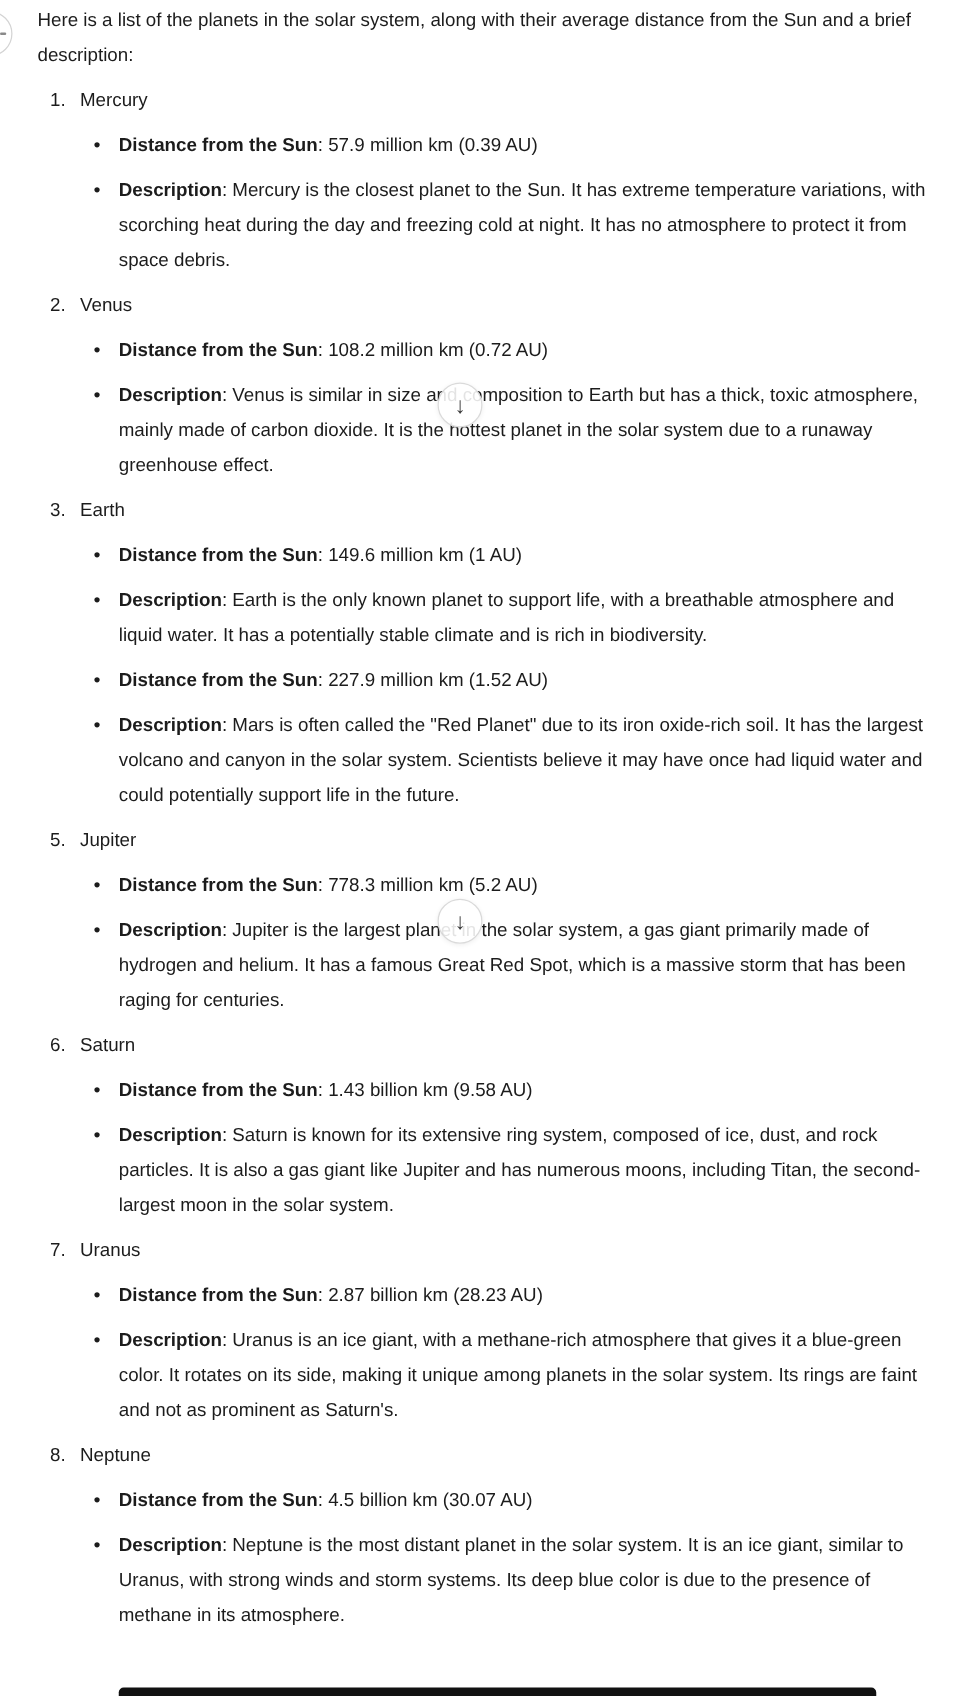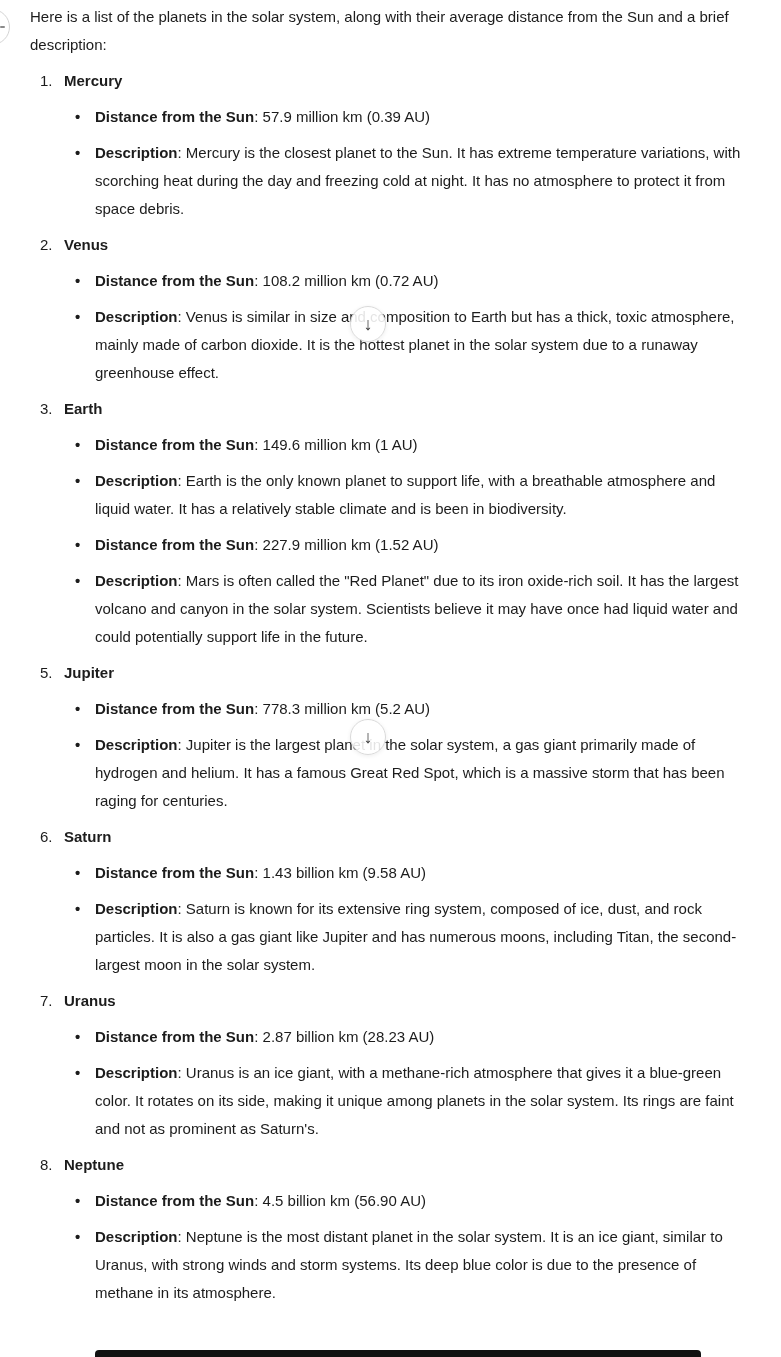--- a/index.html
+++ b/index.html
@@ -26,21 +26,21 @@
 
   .message {
     position: absolute; left: 30px; top: 3px; width: 716px;
     font-size: 15px; line-height: 28px;
   }
   .intro { margin-bottom: 8px; }
 
   .planet-list { list-style: none; }
   .p-head { padding-left: 10px; margin-bottom: 8px; }
   .p-num { display: inline-block; width: 24px; font-weight: 400; }
-  .p-name { font-weight: 700; }
+  .p-name { font-weight: 400; }
 
   .bullet { display: flex; margin-bottom: 8px; }
   .b-marker { width: 20px; margin-left: 45px; flex: none; font-weight: 700; }
   .b-text { width: 650px; }
   .bold { font-weight: 700; }
 
   
   .scroll-btn {
     position: absolute;
     width: 36px; height: 36px; border-radius: 50%;
@@ -103,21 +103,21 @@
   <li class="planet-item">
     <div class="p-head">
       <span class="p-num">3.</span><span class="p-name">Earth</span>
     </div>
     <div class="bullet">
       <span class="b-marker">•</span>
       <span class="b-text"><span class="bold">Distance from the Sun</span><span>: </span><span>149.6 million km (1 AU)</span></span>
     </div>
     <div class="bullet">
       <span class="b-marker">•</span>
-      <span class="b-text"><span class="bold">Description</span><span>: </span><span>Earth is the only known planet to support life, with a breathable atmosphere and liquid water. It has a relatively stable climate and is been in biodiversity.</span></span>
+      <span class="b-text"><span class="bold">Description</span><span>: </span><span>Earth is the only known planet to support life, with a breathable atmosphere and liquid water. It has a potentially stable climate and is rich in biodiversity.</span></span>
     </div>
   </li>
 
   <li class="planet-item">
     <div class="bullet">
       <span class="b-marker">•</span>
       <span class="b-text"><span class="bold">Distance from the Sun</span><span>: </span><span>227.9 million km (1.52 AU)</span></span>
     </div>
     <div class="bullet">
       <span class="b-marker">•</span>
@@ -166,21 +166,21 @@
       <span class="b-text"><span class="bold">Description</span><span>: </span><span>Uranus is an ice giant, with a methane-rich atmosphere that gives it a blue-green color. It rotates on its side, making it unique among planets in the solar system. Its rings are faint and not as prominent as Saturn's.</span></span>
     </div>
   </li>
 
   <li class="planet-item">
     <div class="p-head">
       <span class="p-num">8.</span><span class="p-name">Neptune</span>
     </div>
     <div class="bullet">
       <span class="b-marker">•</span>
-      <span class="b-text"><span class="bold">Distance from the Sun</span><span>: </span><span>4.5 billion km (56.90 AU)</span></span>
+      <span class="b-text"><span class="bold">Distance from the Sun</span><span>: </span><span>4.5 billion km (30.07 AU)</span></span>
     </div>
     <div class="bullet">
       <span class="b-marker">•</span>
       <span class="b-text"><span class="bold">Description</span><span>: </span><span>Neptune is the most distant planet in the solar system. It is an ice giant, similar to Uranus, with strong winds and storm systems. Its deep blue color is due to the presence of methane in its atmosphere.</span></span>
     </div>
   </li>
 </ol>
   </div>
 
   <div class="scroll-btn pos-venus">

